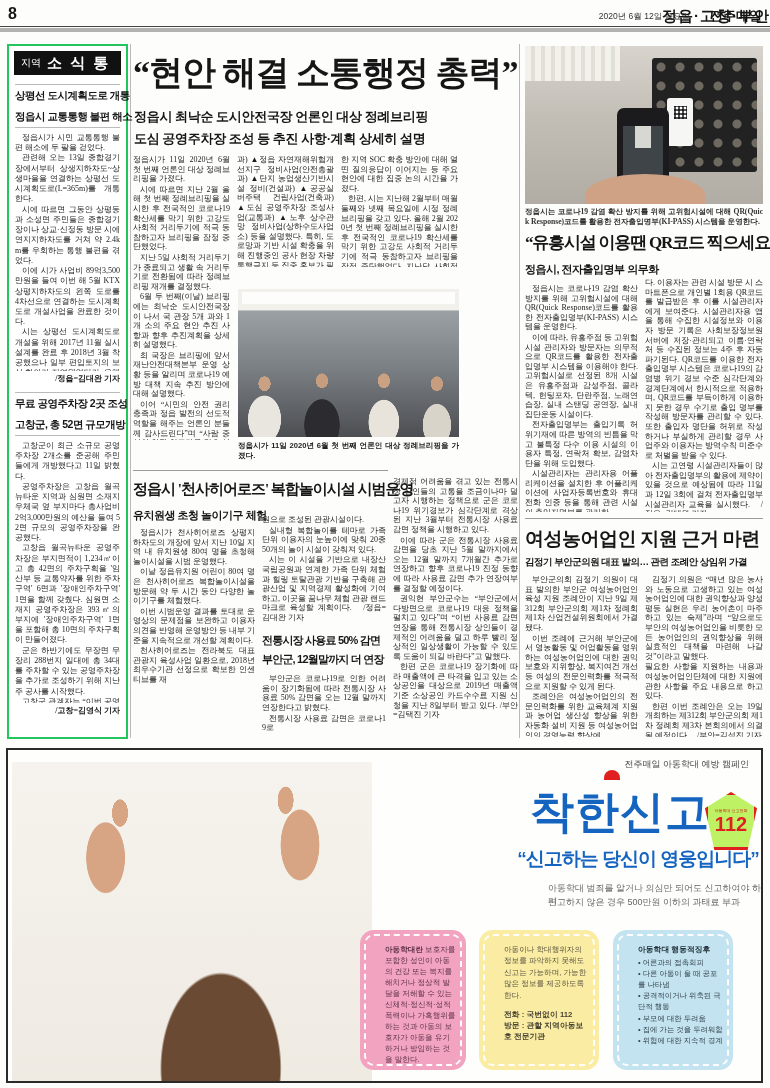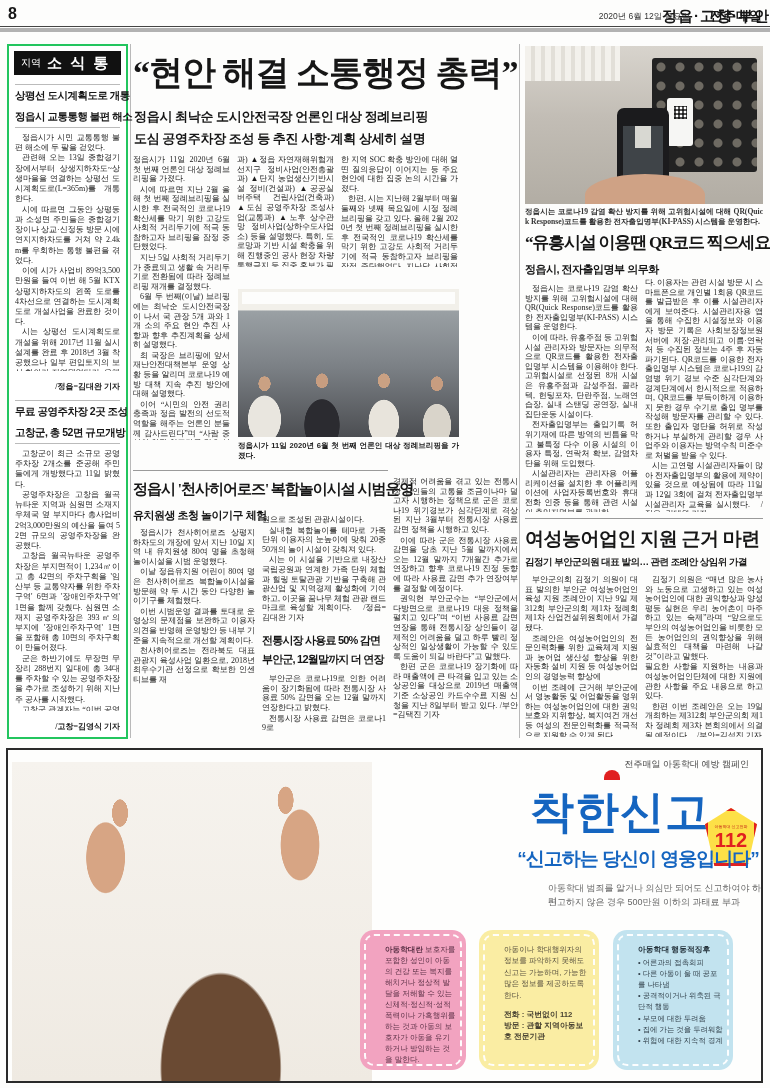--- a/index.html
+++ b/index.html
@@ -4,21 +4,21 @@
 <style>
   html,body{margin:0;padding:0;}
   body{width:770px;height:1088px;background:#fdfdfc;position:relative;overflow:hidden;
        font-family:"Liberation Serif","DejaVu Serif",serif;color:#161616;}
   .abs{position:absolute;}
   .gothic{font-family:"Liberation Sans","DejaVu Sans",sans-serif;}
   .bp{font-size:8px;line-height:1.2;text-align:justify;text-indent:7px;margin:0 0 1px 0;
       word-break:break-all;color:#1c1c1c;}
   .noind{text-indent:0;}
   .sp{font-size:8px;line-height:1.28;text-align:justify;text-indent:7px;margin:0;word-break:break-all;color:#222;}
-  .byline{font-size:8px;font-weight:bold;text-align:right;margin:10px 0 0 0;}
+  .byline{font-size:8px;font-weight:bold;text-align:right;margin:2px 0 0 0;}
   .vrule{width:1px;background:#b9b9b9;}
   .hrule{height:1px;background:#9a9a9a;}
   .colbox{overflow:hidden;}
   .sb-title{font-weight:bold;font-size:10.5px;letter-spacing:-0.5px;text-align:center;
             line-height:2.0;white-space:nowrap;}
   .cap{font-size:7.6px;line-height:1.3;color:#333;word-break:break-all;text-align:justify;}
   .bullet{margin:0;}
   .bullet::before{content:"• ";}
   .adbox{border-radius:14px;outline:2px dashed rgba(255,255,255,.95);outline-offset:-6px;
          padding:14px 10px 8px 25px;box-sizing:border-box;font-family:"Liberation Sans",sans-serif;}
@@ -165,22 +165,22 @@
   <p class="bp">시는 고연령 시설관리자들이 많아 전자출입명부의 활용에 제약이 있을 것으로 예상됨에 따라 11일과 12일 3회에 걸쳐 전자출입명부 시설관리자 교육을 실시했다.　/정읍=김대완 기자</p>
 </div>
 
 <div class="abs hrule" style="left:525px;top:518px;width:238px;"></div>
 
 <div class="abs" style="left:525px;top:526px;width:238px;font-size:19px;font-weight:bold;letter-spacing:-0.5px;white-space:nowrap;">여성농어업인 지원 근거 마련</div>
 <div class="abs gothic" style="left:525px;top:556px;font-size:9.5px;font-weight:bold;letter-spacing:-0.5px;white-space:nowrap;">김정기 부안군의원 대표 발의… 관련 조례안 상임위 가결</div>
 
 <div class="abs colbox" style="left:525px;top:575px;width:113px;height:162px;">
   <p class="bp">부안군의회 김정기 의원이 대표 발의한 부안군 여성농어업인 육성 지원 조례안이 지난 9일 제312회 부안군의회 제1차 정례회 제1차 산업건설위원회에서 가결됐다.</p>
+  <p class="bp">이번 조례에 근거해 부안군에서 영농활동 및 어업활동을 영위하는 여성농어업인에 대한 권익보호와 지위향상, 복지여건 개선 등 여성의 전문인력화를 적극적으로 지원할 수 있게 된다.</p>
   <p class="bp">조례안은 여성농어업인의 전문인력화를 위한 교육체계 지원과 농어업 생산성 향상을 위한 자동화 설비 지원 등 여성농어업인의 경영능력 향상에</p>
-  <p class="bp">이번 조례에 근거해 부안군에서 영농활동 및 어업활동을 영위하는 여성농어업인에 대한 권익보호와 지위향상, 복지여건 개선 등 여성의 전문인력화를 적극적으로 지원할 수 있게 된다.</p>
 </div>
 <div class="abs colbox" style="left:645px;top:575px;width:118px;height:162px;">
   <p class="bp">김정기 의원은 “매년 많은 농사와 노동으로 고생하고 있는 여성농어업인에 대한 권익향상과 양성평등 실현은 우리 농어촌이 마주하고 있는 숙제”라며 “앞으로도 부안의 여성농어업인을 비롯한 모든 농어업인의 권익향상을 위해 실효적인 대책을 마련해 나갈 것”이라고 말했다.</p>
   <p class="bp noind">필요한 사항을 지원하는 내용과 여성농어업인단체에 대한 지원에 관한 사항을 주요 내용으로 하고 있다.</p>
   <p class="bp">한편 이번 조례안은 오는 19일 개최하는 제312회 부안군의회 제1차 정례회 제3차 본회의에서 의결될 예정이다.　/부안=김석진 기자</p>
 </div>
 
 <div class="abs" style="left:6px;top:748px;width:757px;height:335px;border:2px solid #2a2a2a;box-sizing:border-box;background:#fefefd;overflow:hidden;">
 
   <div class="gothic" style="position:absolute;right:12px;top:8px;font-size:9px;color:#444;">전주매일 아동학대 예방 캠페인</div>
@@ -190,21 +190,21 @@
                 radial-gradient(95px 150px at 58% 96%, #6a4a33 0 62%, transparent 64%),
                 radial-gradient(40px 90px at 56% 99%, #caa188 0 58%, transparent 60%),
                 radial-gradient(34px 62px at 26% 30%, #d7a584 0 56%, transparent 58%),
                 radial-gradient(34px 62px at 80% 26%, #d7a584 0 56%, transparent 58%),
                 radial-gradient(14px 24px at 30% 16%, #d7a584 0 56%, transparent 58%),
                 radial-gradient(14px 24px at 76% 12%, #d7a584 0 56%, transparent 58%),
                 linear-gradient(180deg,#f6f3ee 0,#efeae2 100%);"></div>
 
   <div class="gothic" style="position:absolute;left:522px;top:33px;font-size:44px;font-weight:900;color:#1565c0;letter-spacing:1px;">착한신고</div>
   <div style="position:absolute;left:596px;top:20px;width:16px;height:10px;background:#e02020;border-radius:8px 8px 0 0;"></div>
-  <div style="position:absolute;left:697px;top:58px;width:52px;height:58px;background:#fde047;border:3px solid #e02020;box-sizing:border-box;
+  <div style="position:absolute;left:697px;top:42px;width:52px;height:58px;background:#bef264;border:3px solid #e02020;box-sizing:border-box;
               clip-path:polygon(50% 0%,100% 28%,82% 100%,18% 100%,0% 28%);text-align:center;">
     <div class="gothic" style="font-size:5px;color:#c01515;margin-top:12px;white-space:nowrap;transform:scale(.8);">아동학대 신고전화</div>
     <div class="gothic" style="font-size:20px;font-weight:900;color:#e02020;line-height:1.1;">112</div>
   </div>
 
   <div class="gothic" style="position:absolute;left:500px;top:96px;width:260px;text-align:center;font-size:19px;font-weight:900;color:#1565c0;letter-spacing:-1px;white-space:nowrap;">“신고하는 당신이 영웅입니다”</div>
 
   <div class="gothic" style="position:absolute;left:540px;top:132px;font-size:9px;color:#666;">아동학대 범죄를 알거나 의심만 되어도 신고하여야 하며</div>
   <div class="gothic" style="position:absolute;left:540px;top:146px;font-size:9px;color:#666;">신고하지 않은 경우 500만원 이하의 과태료 부과</div>
 

